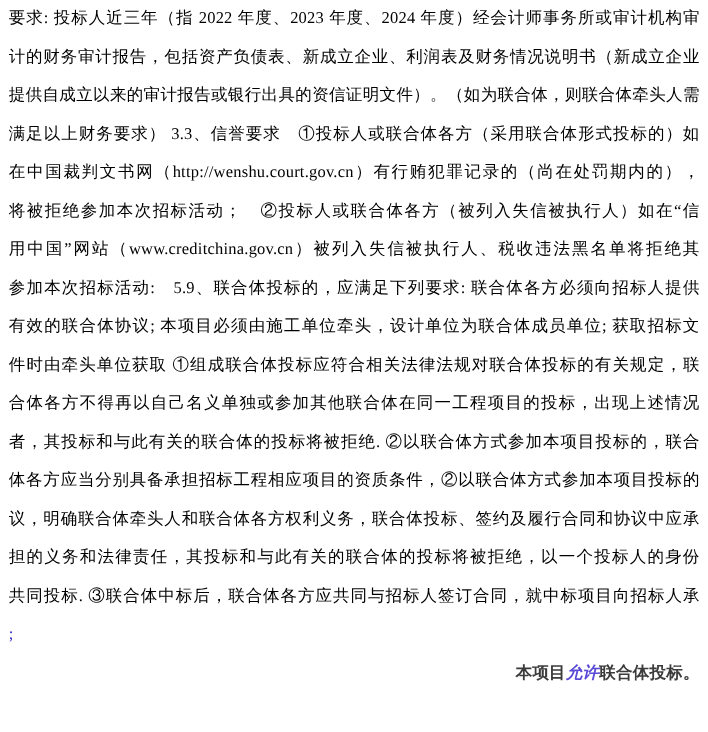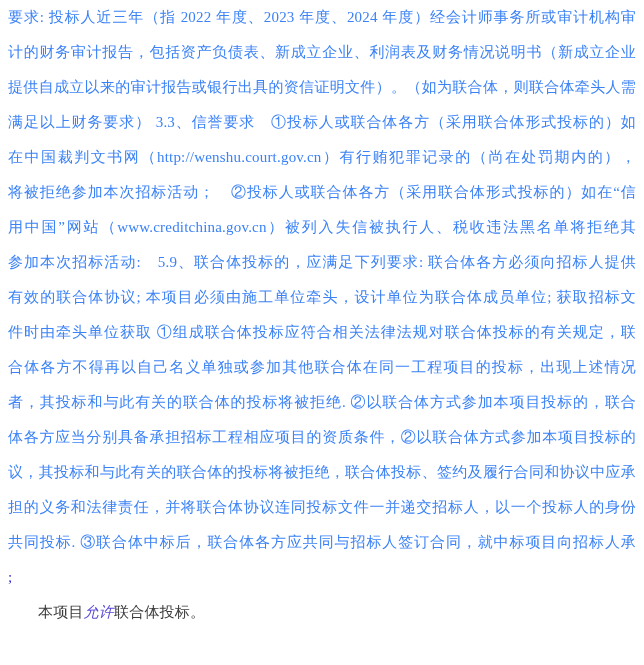--- a/index.html
+++ b/index.html
@@ -14,56 +14,57 @@
     box-sizing: border-box;
     width: 644px;
     height: 665px;
     padding: 0 8px;
     font-family: "Liberation Serif", "DejaVu Serif", serif;
   }
   .line {
     font-size: 15px;
     line-height: 35px;
     height: 35px;
-    color: #3b82f6;
+    color: #000000;
     overflow: hidden;
     letter-spacing: 0.2px;
   }
   .justify {
     text-align: justify;
     text-align-last: justify;
   }
   .sep {
     color: #3631cd;
   }
   .closing {
     color: #3b3b3b;
     text-indent: 2em;
-    text-align: left;
+    text-align: right;
+    font-weight: bold;
   }
   .closing .emph {
     color: #5a4ad8;
     font-style: italic;
   }
 </style>
 </head>
 <body>
 
 <div class="page">
   <div class="line justify">要求: 投标人近三年（指 2022 年度、2023 年度、2024 年度）经会计师事务所或审计机构审</div>
   <div class="line justify">计的财务审计报告，包括资产负债表、新成立企业、利润表及财务情况说明书（新成立企业</div>
   <div class="line justify">提供自成立以来的审计报告或银行出具的资信证明文件）。（如为联合体，则联合体牵头人需</div>
   <div class="line justify">满足以上财务要求） 3.3、信誉要求　①投标人或联合体各方（采用联合体形式投标的）如</div>
   <div class="line justify">在中国裁判文书网（http://wenshu.court.gov.cn）有行贿犯罪记录的（尚在处罚期内的），</div>
-  <div class="line justify">将被拒绝参加本次招标活动；　②投标人或联合体各方（采用联合体形式投标的）如在“信</div>
+  <div class="line justify">将被拒绝参加本次招标活动；　②投标人或联合体各方（被列入失信被执行人）如在“信</div>
   <div class="line justify">用中国”网站（www.creditchina.gov.cn）被列入失信被执行人、税收违法黑名单将拒绝其</div>
   <div class="line justify">参加本次招标活动:　5.9、联合体投标的，应满足下列要求: 联合体各方必须向招标人提供</div>
   <div class="line justify">有效的联合体协议; 本项目必须由施工单位牵头，设计单位为联合体成员单位; 获取招标文</div>
   <div class="line justify">件时由牵头单位获取 ①组成联合体投标应符合相关法律法规对联合体投标的有关规定，联</div>
   <div class="line justify">合体各方不得再以自己名义单独或参加其他联合体在同一工程项目的投标，出现上述情况</div>
   <div class="line justify">者，其投标和与此有关的联合体的投标将被拒绝. ②以联合体方式参加本项目投标的，联合</div>
   <div class="line justify">体各方应当分别具备承担招标工程相应项目的资质条件，②以联合体方式参加本项目投标的</div>
-  <div class="line justify">议，其投标和与此有关的联合体的投标将被拒绝，联合体投标、签约及履行合同和协议中应承</div>
-  <div class="line justify">担的义务和法律责任，并将联合体协议连同投标文件一并递交招标人，以一个投标人的身份</div>
+  <div class="line justify">议，明确联合体牵头人和联合体各方权利义务，联合体投标、签约及履行合同和协议中应承</div>
+  <div class="line justify">担的义务和法律责任，其投标和与此有关的联合体的投标将被拒绝，以一个投标人的身份</div>
   <div class="line justify">共同投标. ③联合体中标后，联合体各方应共同与招标人签订合同，就中标项目向招标人承</div>
   <div class="line sep">;</div>
   <div class="line closing"><span>本项目</span><span class="emph">允许</span><span>联合体投标。</span></div>
 </div>
 
 </body></html>

